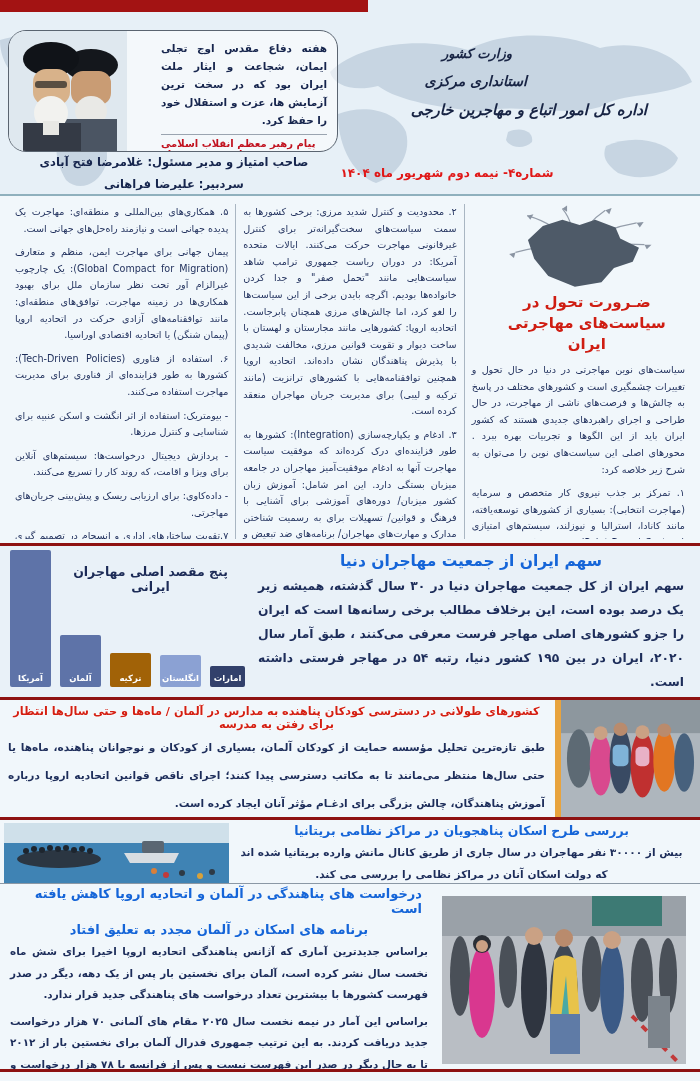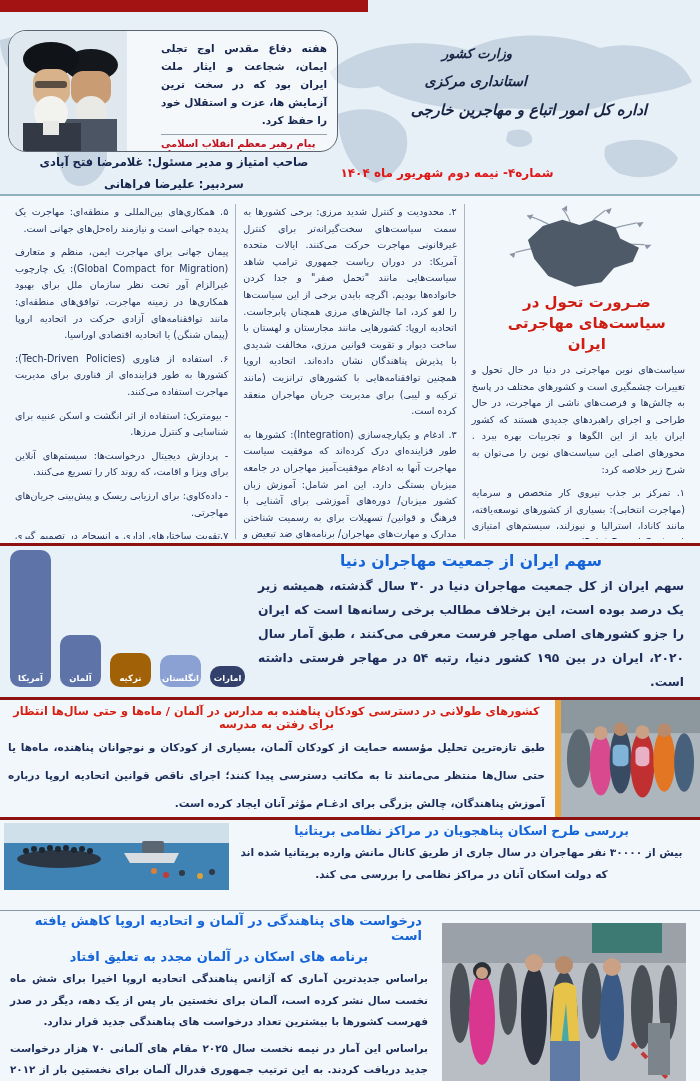--- a/index.html
+++ b/index.html
@@ -42,36 +42,36 @@
 
   
   .chart-sec { width:700px; height:157px; border-top:3px solid #8e1212; border-bottom:3px solid #8e1212;
     background:#e9f1f8; display:flex; direction:rtl; overflow:hidden; }
   .chart-text { flex:1; padding:6px 16px 0 6px; }
   .chart-headline { color:#1565d8; font-size:15.5px; font-weight:bold; text-align:center; margin-bottom:4px; }
   .chart-body { font-size:12.3px; line-height:24px; font-weight:bold; color:#1d2d5a; text-align:justify; }
   .chart-block { width:252px; flex:none; position:relative; }
   .chart-title { position:absolute; top:18px; left:58px; width:185px; text-align:center; color:#1c2b57; font-weight:bold; font-size:12.5px; }
   .bars { position:absolute; bottom:10px; left:10px; width:238px; height:138px; display:flex; direction:ltr; align-items:flex-end; gap:9px; }
-  .bar { width:41px; border-radius:10px; display:flex; flex-direction:column; justify-content:flex-end; align-items:center; }
+  .bar { width:41px; border-radius:2px; display:flex; flex-direction:column; justify-content:flex-end; align-items:center; }
   .bar:last-child { width:35px; }
   .bar-label { color:#fff; font-size:8.5px; font-weight:bold; margin-bottom:4px; white-space:nowrap; }
 
   
   .school-sec { width:700px; height:120px; border-bottom:3px solid #8e1212; display:flex; direction:rtl; background:#f1f7fb; overflow:hidden; }
   .school-photo-wrap { width:145px; flex:none; display:flex; direction:ltr; }
   .orange-strip { width:6px; height:100%; background:#e8a33d; }
   .school-photo { flex:1; height:100%; }
   .school-text { flex:1; padding:5px 10px 0 8px; }
   .school-headline { color:#d41f12; font-size:11.3px; font-weight:bold; text-align:center;
     text-shadow:0 0 2px #fff, 0 0 2px #fff; margin-bottom:2px; }
   .school-body { font-size:10.6px; font-weight:bold; line-height:28px; color:#1d2d5a; text-align:justify; }
 
   
-  .britain-sec { width:700px; height:91px; border-bottom:1px solid #8b98a5; display:flex; direction:rtl; background:#f1f7fb; overflow:hidden; }
+  .britain-sec { width:700px; height:64px; border-bottom:1px solid #8b98a5; display:flex; direction:rtl; background:#f1f7fb; overflow:hidden; }
   .britain-text { flex:1; padding:3px 14px 0 8px; }
   .britain-headline { color:#1565d8; font-size:12.5px; font-weight:bold; text-align:center; margin-bottom:3px; }
   .britain-body { font-size:10.6px; font-weight:bold; line-height:22px; color:#1d2d5a; text-align:center; }
   .boat-photo { width:225px; height:67px; flex:none; margin:3px 0 0 4px; }
 
   
   .asylum-sec { width:700px; height:188px; border-bottom:3px solid #8e1212; display:flex; direction:rtl; background:#f1f7fb; overflow:hidden; }
   .asylum-photo-wrap { width:268px; flex:none; padding:12px 14px 0 10px; }
   .street-photo { width:244px; height:168px; }
   .asylum-text { flex:1; padding:2px 4px 0 10px; }
@@ -177,20 +177,21 @@
       <p>۱. تمرکز بر جذب نیروی کار متخصص و سرمایه (مهاجرت انتخابی): بسیاری از کشورهای توسعه‌یافته، مانند کانادا، استرالیا و نیوزلند، سیستم‌های امتیازی (Point-Based System) را تقویت کرده‌اند. در این سیستم‌ها به عواملی مانند سن، تحصیلات، تسلط به زبان، تجربه کاری و پیشنهاد شغلی امتیاز داده می‌شود و افرادی که امتیاز بالاتری کسب کنند، شانس بیشتری برای دریافت اقامت دارند.</p>
     </div>
   </div>
 
   <div class="chart-sec">
     <div class="chart-text">
       <div class="chart-headline">سهم ایران از جمعیت مهاجران دنیا</div>
       <div class="chart-body">سهم ایران از کل جمعیت مهاجران دنیا در ۳۰ سال گذشته، همیشه زیر یک درصد بوده است، این برخلاف مطالب برخی رسانه‌ها است که ایران را جزو کشورهای اصلی مهاجر فرست معرفی می‌کنند ، طبق آمار سال ۲۰۲۰، ایران در بین ۱۹۵ کشور دنیا، رتبه ۵۴  در مهاجر فرستی داشته است.</div>
     </div>
     <div class="chart-block">
+      <div class="chart-title">پنج مقصد اصلی مهاجران ایرانی</div>
       <div class="bars" id="chart-bars">
           <div class="bar" style="height: 137px; background: rgb(94, 115, 168);">
             <span class="bar-label">آمریکا</span>
           </div>
           <div class="bar" style="height: 52px; background: rgb(94, 115, 168);">
             <span class="bar-label">آلمان</span>
           </div>
           <div class="bar" style="height: 34px; background: #a16207;">
             <span class="bar-label">ترکیه</span>
           </div>

